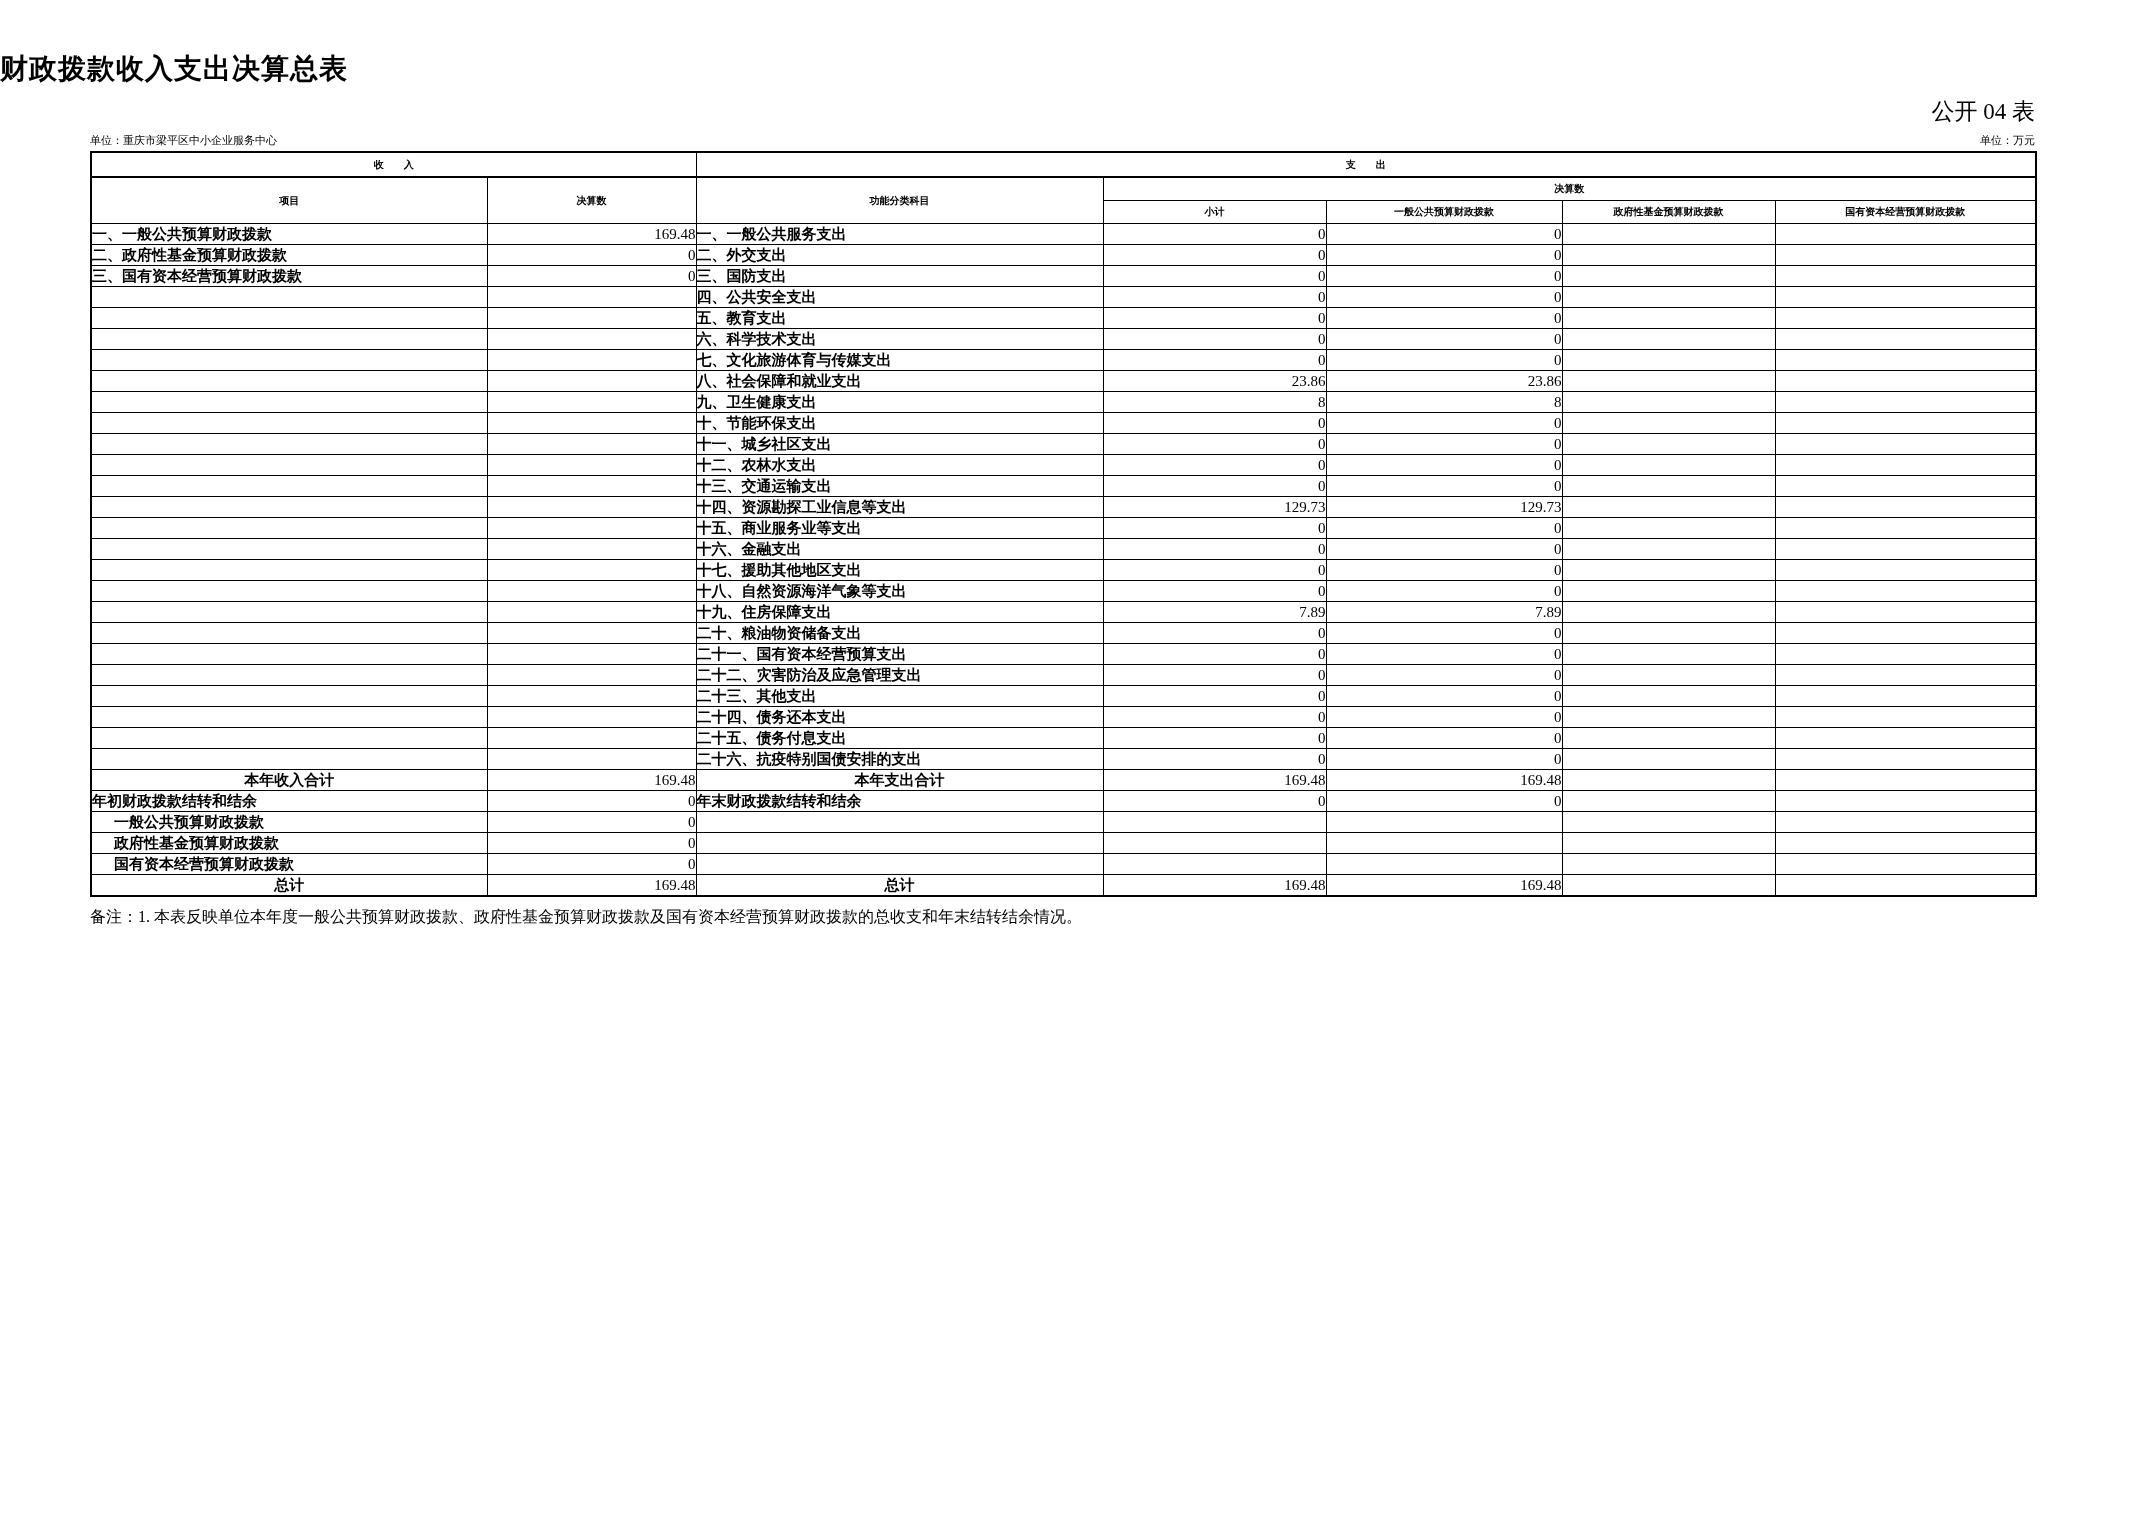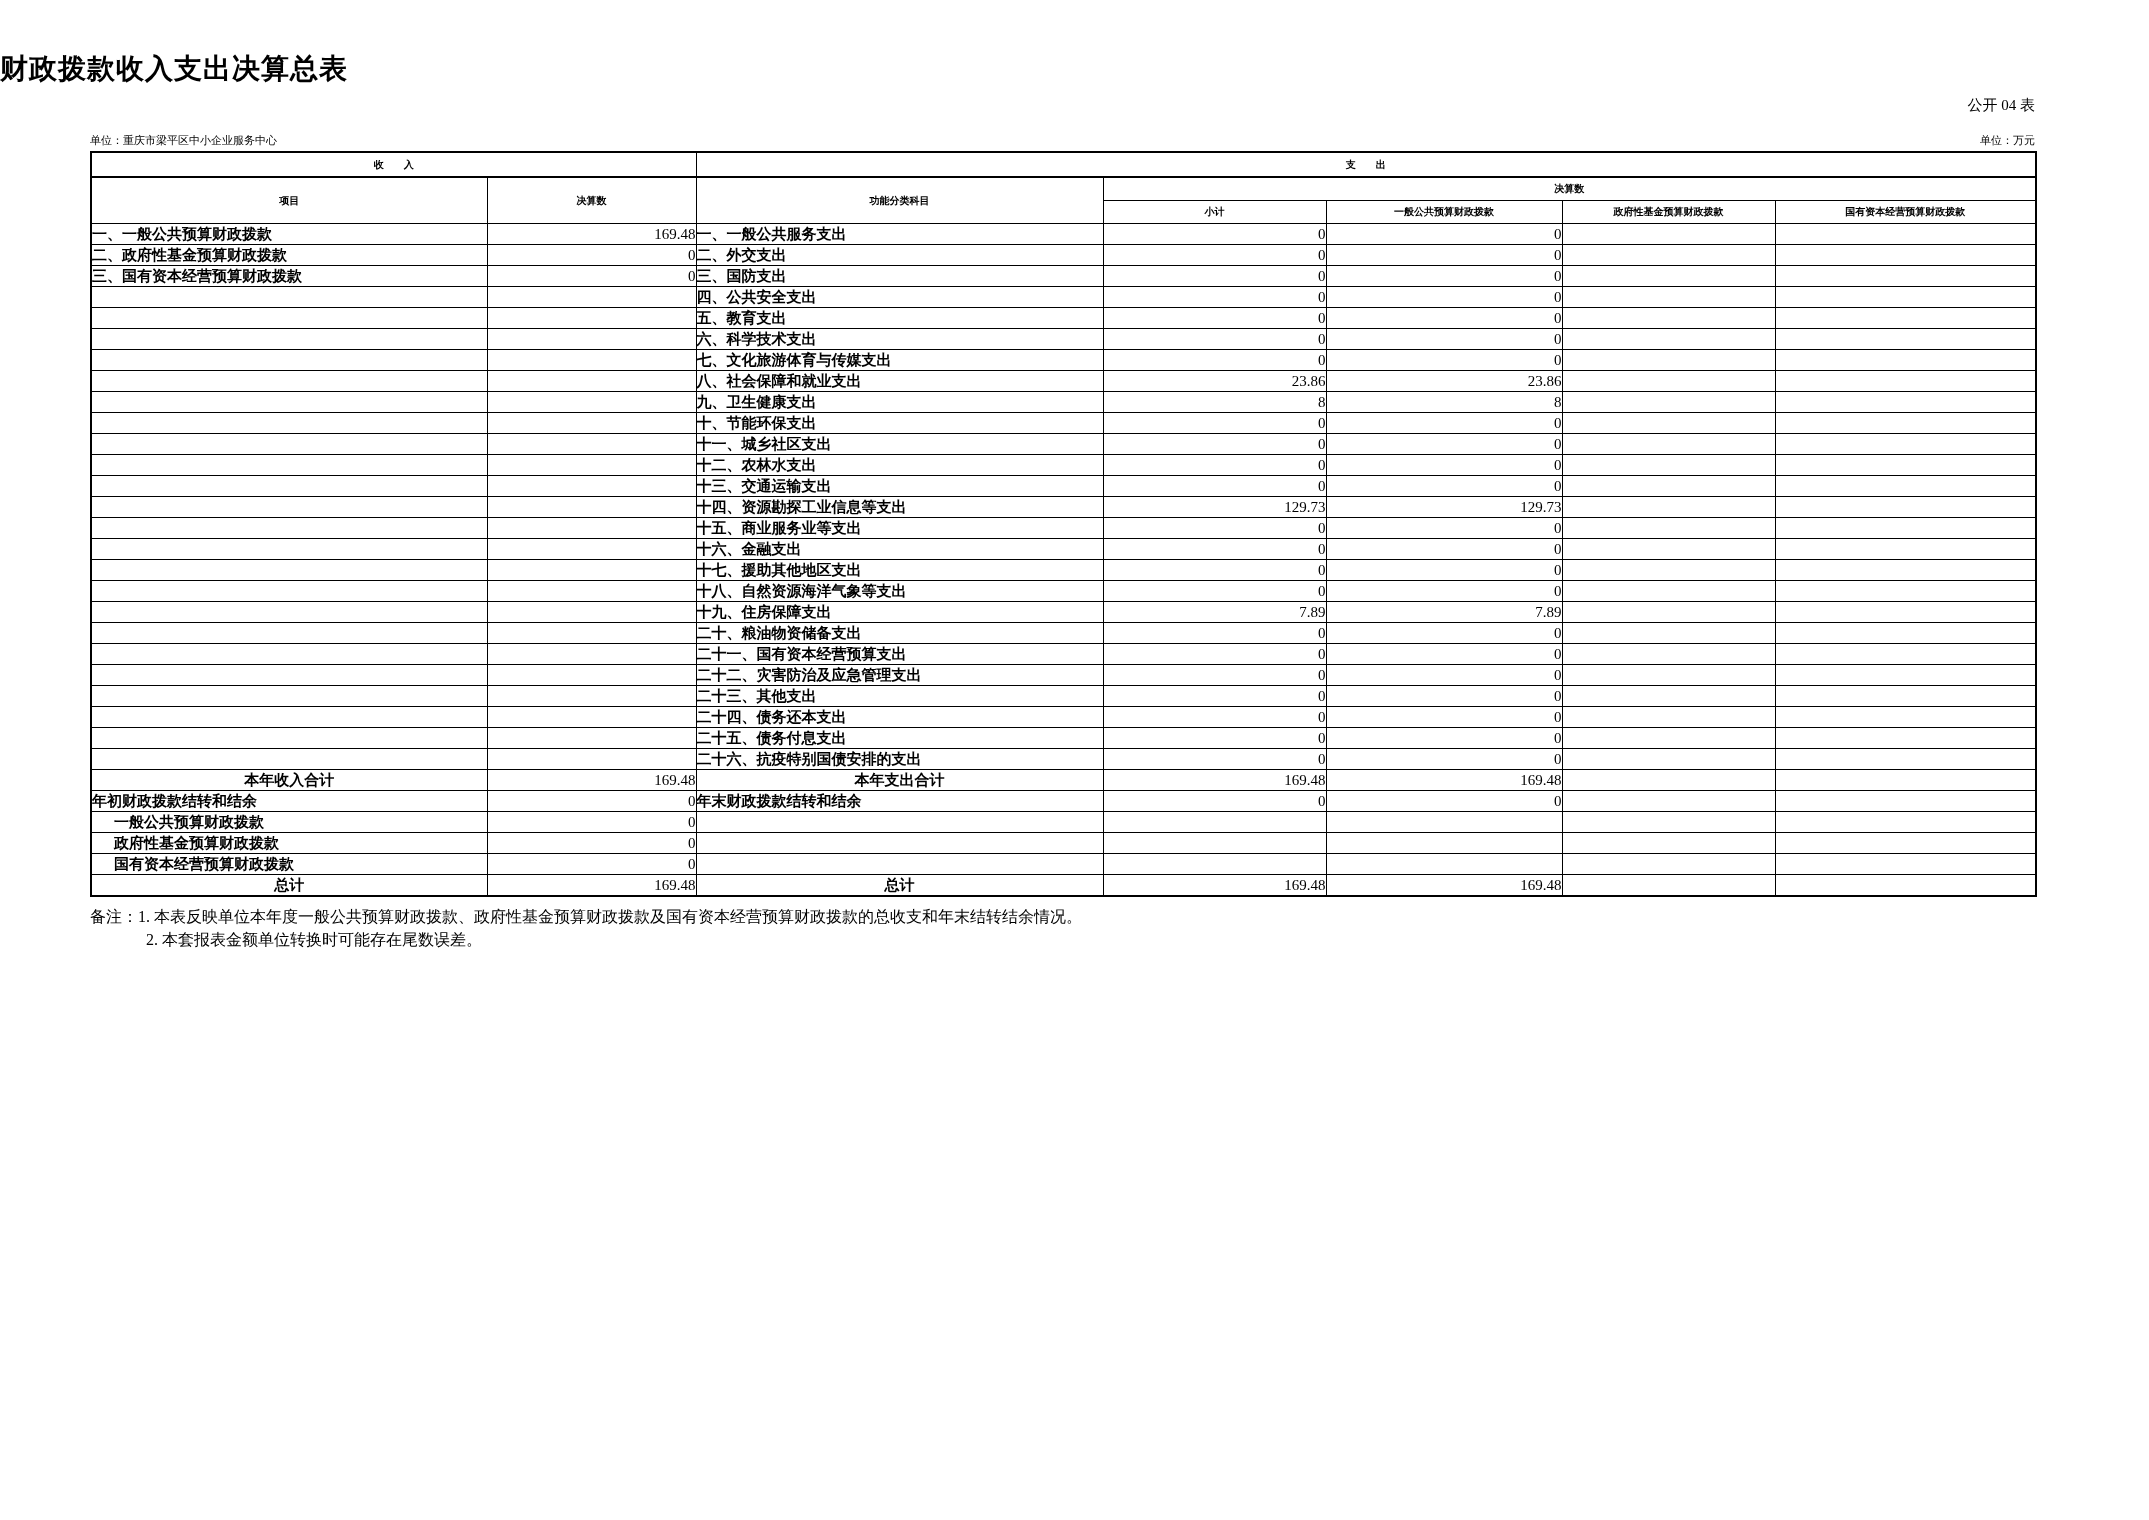--- a/index.html
+++ b/index.html
@@ -13,21 +13,21 @@
   .page{position:relative;width:2149px;height:1520px;}
   .doc-title{
     margin-top:50px;
     font-size:28px;
     font-weight:bold;
     letter-spacing:1px;
   }
   .content{margin-left:90px;width:1945px;}
   .pub-label{
     text-align:right;
-    font-size:15px;
+    font-size:23px;
     margin-top:8px;
     height:22px;
   }
   .unit-row{
     display:flex;
     justify-content:space-between;
     font-size:11px;
     margin-top:6px;
     margin-bottom:3px;
     height:24px;
@@ -406,18 +406,17 @@
             <td class="num">169.48</td>
             <td class="num">169.48</td>
             <td class="num"></td>
             <td class="num"></td>
           </tr>
         </tbody>
     </table>
 
     <div class="notes">
       <div class="note-line1">备注：1. 本表反映单位本年度一般公共预算财政拨款、政府性基金预算财政拨款及国有资本经营预算财政拨款的总收支和年末结转结余情况。</div>
-      <div class="note-line2">2. 本套报表金额单位转换时可能存在尾数误差。</div>
     </div>
 
   </div>
 
 </div>
 
 </body></html>

